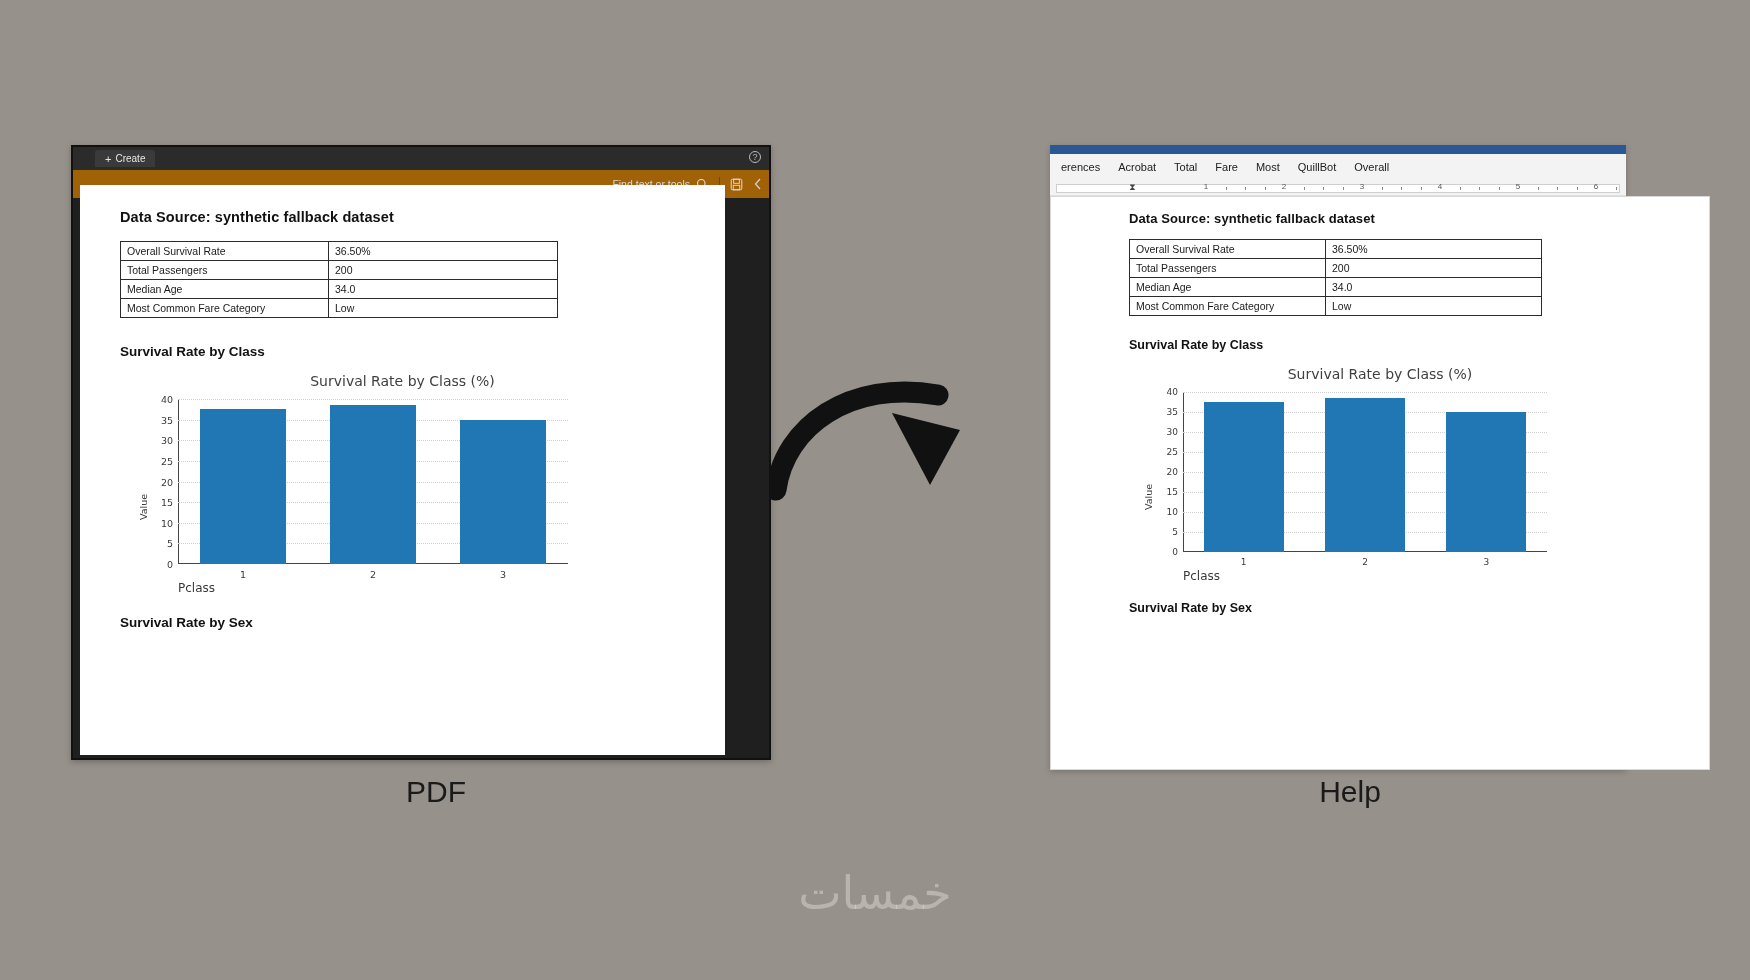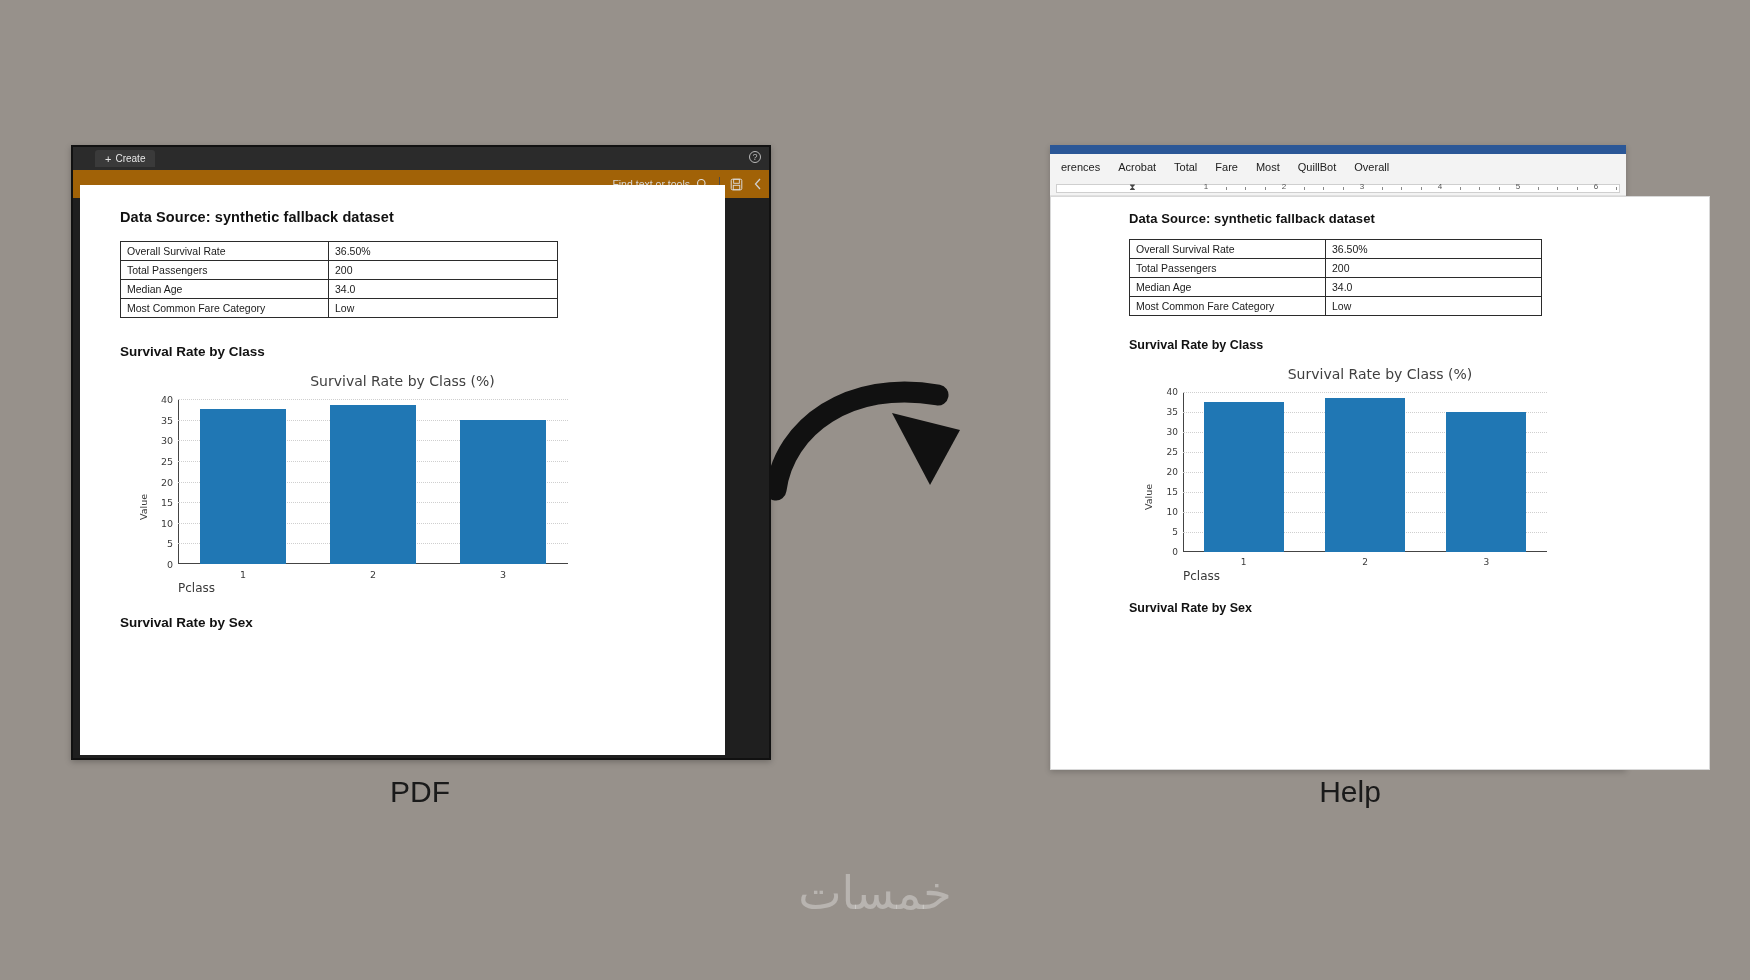--- a/index.html
+++ b/index.html
@@ -356,21 +356,21 @@
             </div>
           <div class="x-label" style="position:absolute; left:58px; width:390px; top:186px;">Pclass</div>
         </div>
       </div>
 
       <div class="doc-h2" style="margin-top:20px;">Survival Rate by Sex</div>
     </div>
   </div>
 </div>
 
-<div class="caption" style="left:300px; top:775px; width:240px;">PDF</div>
+<div class="caption" style="left:316px; top:775px; width:240px;">PDF</div>
 
 <div class="arrow-wrap">
   <svg width="265" height="160" viewBox="0 0 265 160">
     <path d="M6 135 C 14 72, 80 24, 168 40" stroke="#111" stroke-width="21" fill="none" stroke-linecap="round"></path>
     <path d="M122 58 L190 75 L160 130 Z" fill="#111"></path>
   </svg>
 </div>
 
 <div class="word-panel">
   <div class="word-topstrip"></div>

